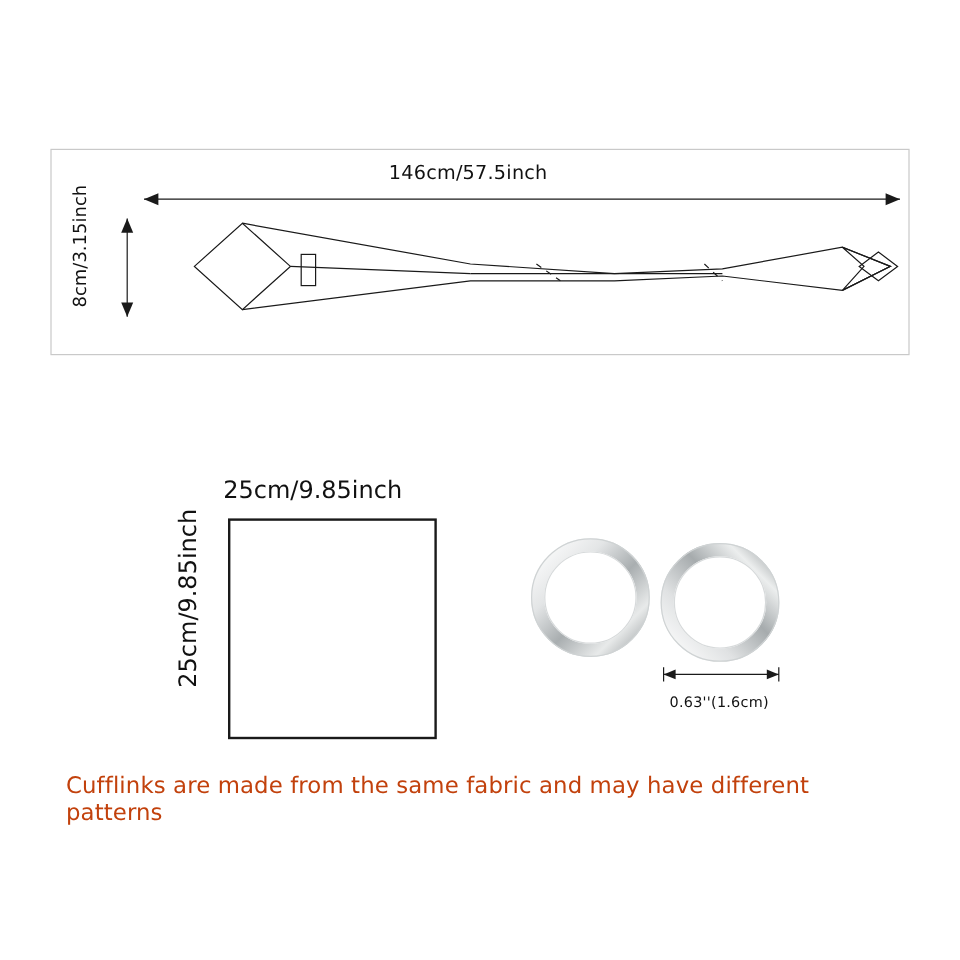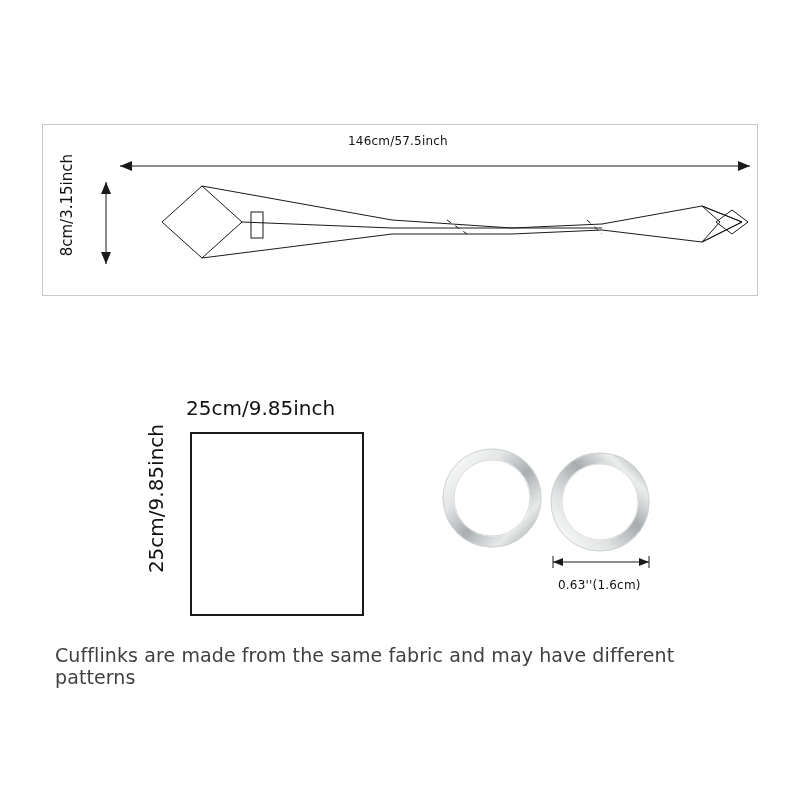--- a/index.html
+++ b/index.html
@@ -44,23 +44,23 @@
   }
 
   .label {
     position: absolute;
     white-space: nowrap;
     font-family: "DejaVu Sans", sans-serif;
     color: #111111;
   }
 
   .tie-length-label {
-    left: 348px;
+    left: 324px;
     top: 134px;
-    font-size: 12px;
+    font-size: 16px;
     letter-spacing: 0.2px;
   }
 
   .tie-width-label {
     left: 60px;
     top: 154px;
     font-size: 15px;
     writing-mode: vertical-rl;
     transform: rotate(180deg);
     text-align: center;
@@ -107,21 +107,21 @@
     letter-spacing: 0.2px;
   }
 
   
   .footer-note {
     position: absolute;
     left: 55px;
     top: 644px;
     width: 700px;
     font-size: 19px;
-    color: #404040;
+    color: #c2410c;
     letter-spacing: 0.1px;
   }
 
   svg { display: block; }
   .ln { stroke: #1a1a1a; fill: none; }
   .thin { stroke-width: 1; }
   .dash { stroke-dasharray: 5 5; }
 </style>
 </head>
 <body>

